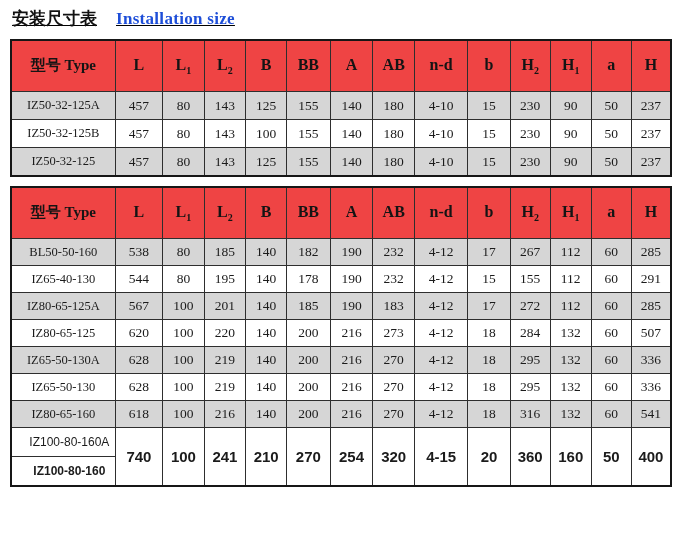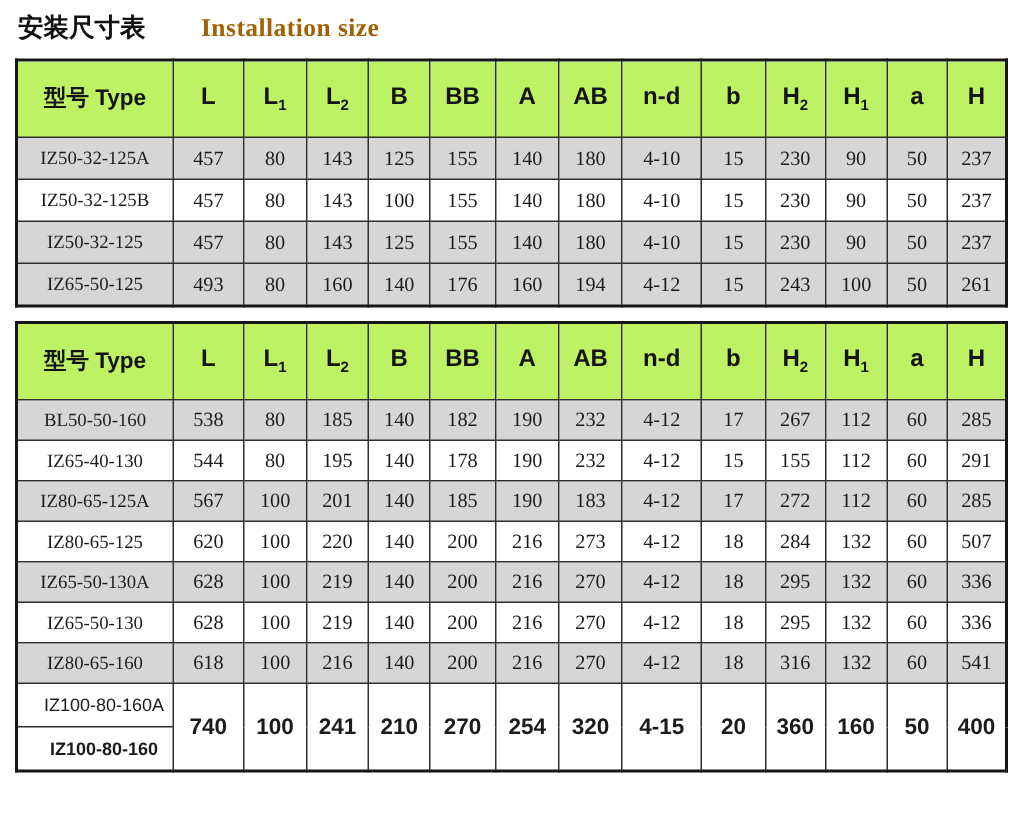--- a/index.html
+++ b/index.html
@@ -1,29 +1,29 @@
 <!DOCTYPE html>
 <html><head>
 <meta charset="utf-8">
 <style>
   html,body{margin:0;padding:0;background:#ffffff;}
   body{width:684px;height:559px;overflow:hidden;}
   .page{padding:5px 10px 0 10px;}
-  .title{display:flex;align-items:baseline;gap:37px;margin:2px 0 9px 2px;}
+  .title{display:flex;align-items:baseline;gap:19px;margin:2px 0 9px 2px;text-decoration:underline;}
   .title-zh{font-family:"Liberation Sans",sans-serif;font-weight:bold;font-size:17px;color:#111;}
-  .title-en{font-family:"Liberation Serif",serif;font-weight:bold;font-size:17px;color:#a16207;letter-spacing:0.3px;}
+  .title-en{font-family:"Liberation Serif",serif;font-weight:bold;font-size:17px;color:#1d4ed8;letter-spacing:0.3px;}
   table.size-table{border-collapse:collapse;table-layout:fixed;width:662px;border:2px solid #161616;background:#fff;}
   #table1{margin-bottom:9px;}
   .size-table th,.size-table td{
     border:1px solid #2e2e2e;text-align:center;vertical-align:middle;
     overflow:hidden;white-space:nowrap;padding:0;
   }
   .size-table th{
-    height:50px;font-family:Liberation Sans, sans-serif;font-size:16px;
-    font-weight:bold;color:#141414;background:#bef264;
+    height:50px;font-family:Liberation Serif, serif;font-size:16px;
+    font-weight:bold;color:#141414;background:#ef4444;
   }
   .size-table th.type-head{font-size:15px;}
   .size-table th .sub{font-size:10px;vertical-align:-4px;font-weight:bold;}
   .size-table td{
     height:26px;font-family:"Liberation Serif",serif;font-size:13.5px;color:#1b1b1b;
   }
   #table1 td{height:27px;}
   .size-table td.type-cell{font-size:12.5px;margin-top:36px;}
   tr.shaded td{background:#d6d6d6;}
   td.merged-type{font-family:"Liberation Sans",sans-serif;font-size:12px;height:28px;padding-left:12px;}
@@ -114,36 +114,20 @@
           <td>155</td>
           <td>140</td>
           <td>180</td>
           <td>4-10</td>
           <td>15</td>
           <td>230</td>
           <td>90</td>
           <td>50</td>
           <td>237</td>
         </tr>
-        <tr class="shaded">
-          <td class="type-cell">IZ65-50-125</td>
-          <td>493</td>
-          <td>80</td>
-          <td>160</td>
-          <td>140</td>
-          <td>176</td>
-          <td>160</td>
-          <td>194</td>
-          <td>4-12</td>
-          <td>15</td>
-          <td>243</td>
-          <td>100</td>
-          <td>50</td>
-          <td>261</td>
-        </tr>
       </tbody>
   </table>
 
   <table class="size-table" id="table2">
     <colgroup>
       <col style="width:15.8%">
         <col style="width:7.2%">
         <col style="width:6.3%">
         <col style="width:6.3%">
       <col style="width:6.2%">

